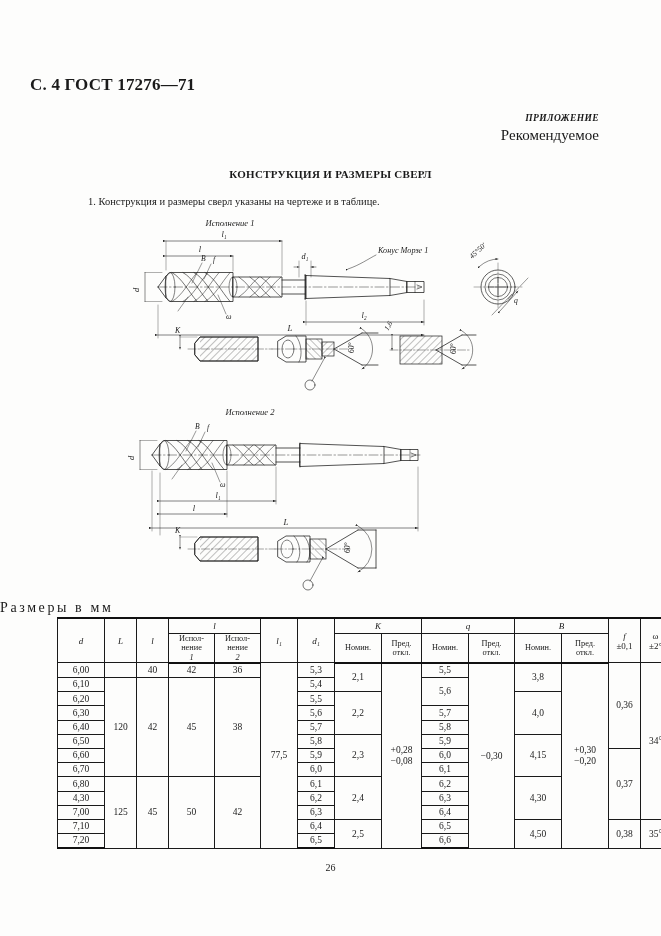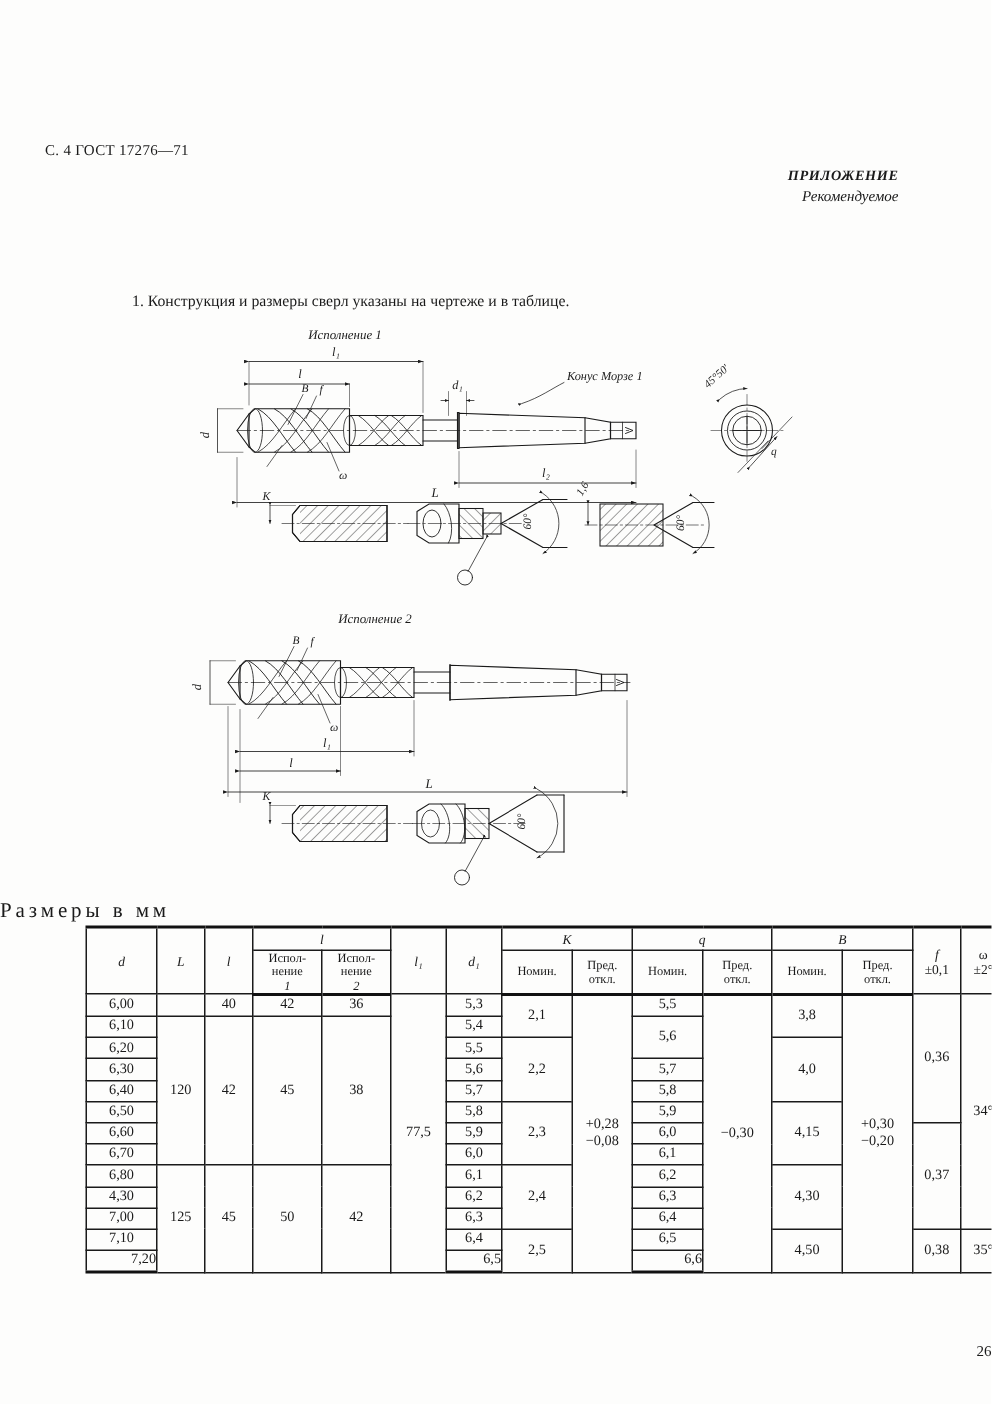--- a/index.html
+++ b/index.html
@@ -19,42 +19,40 @@
     position: absolute;
     inset: 0;
     background: #fdfdfc;
   }
 
   
   .running-head {
     position: absolute;
     left: 30px;
     top: 75px;
-    font-size: 10px;
-    font-weight: normal;
+    font-size: 17px;
+    font-weight: bold;
     letter-spacing: 0.2px;
     white-space: nowrap;
-    margin-top: 20px;
   }
   .annex-block {
     position: absolute;
     right: 62px;
     top: 112px;
     text-align: right;
     line-height: 1.35;
   }
   .annex-title {
     font-size: 9.5px;
     font-style: italic;
     font-weight: bold;
     letter-spacing: 0.4px;
   }
   .annex-sub {
-    font-size: 10px;
-    font-style: italic;
+    font-size: 15px;
   }
   .doc-title {
     position: absolute;
     left: 0;
     right: 0;
     top: 168px;
     text-align: center;
     font-size: 11px;
     font-weight: bold;
     letter-spacing: 0.3px;
@@ -106,47 +104,47 @@
     font-weight: normal;
     padding: 0;
     line-height: 1.12;
   }
   table.dims thead td {
     height: 14px;
   }
   table.dims .hdr-top { border-top: 2px solid #111; }
   table.dims thead tr:last-child td { border-bottom: 2px solid #111; }
   table.dims tbody td { height: 13.2px; font-size: 9.5px; }
-  table.dims tbody tr:last-child td { border-bottom: 2px solid #111; text-align: right; }
+  table.dims tbody tr:last-child td { border-bottom: 2px solid #111; }
   .ital { font-style: italic; }
   .hdr-sm { font-size: 8.3px; }
   .hdr-stack { font-size: 8.3px; line-height: 1.22; }
   .tol { font-size: 9px; line-height: 1.25; white-space: pre-line; }
 
   .page-number {
     position: absolute;
     left: 0; right: 0;
     top: 862px;
-    text-align: right;
+    text-align: center;
     font-size: 10px;
-    margin-top: 34px;
   }
 </style>
 </head>
 <body>
 
 <div class="page">
 
   <div class="running-head">С. 4 ГОСТ 17276—71</div>
 
   <div class="annex-block">
     <div class="annex-title">ПРИЛОЖЕНИЕ</div>
     <div class="annex-sub">Рекомендуемое</div>
   </div>
 
+  <div class="doc-title">КОНСТРУКЦИЯ И РАЗМЕРЫ СВЕРЛ</div>
   <div class="clause">1. Конструкция и размеры сверл указаны на чертеже и в таблице.</div>
 
   <div class="figure">
   <svg width="470" height="390" viewBox="0 0 470 390" xmlns="http://www.w3.org/2000/svg">
     <defs>
       <pattern id="hatchR" width="5" height="5" patternTransform="rotate(45)" patternUnits="userSpaceOnUse">
         <line x1="0" y1="0" x2="0" y2="5" stroke="#1a1a1a" stroke-width="0.55"></line>
       </pattern>
       <pattern id="hatchL" width="5" height="5" patternTransform="rotate(-45)" patternUnits="userSpaceOnUse">
         <line x1="0" y1="0" x2="0" y2="5" stroke="#1a1a1a" stroke-width="0.55"></line>

